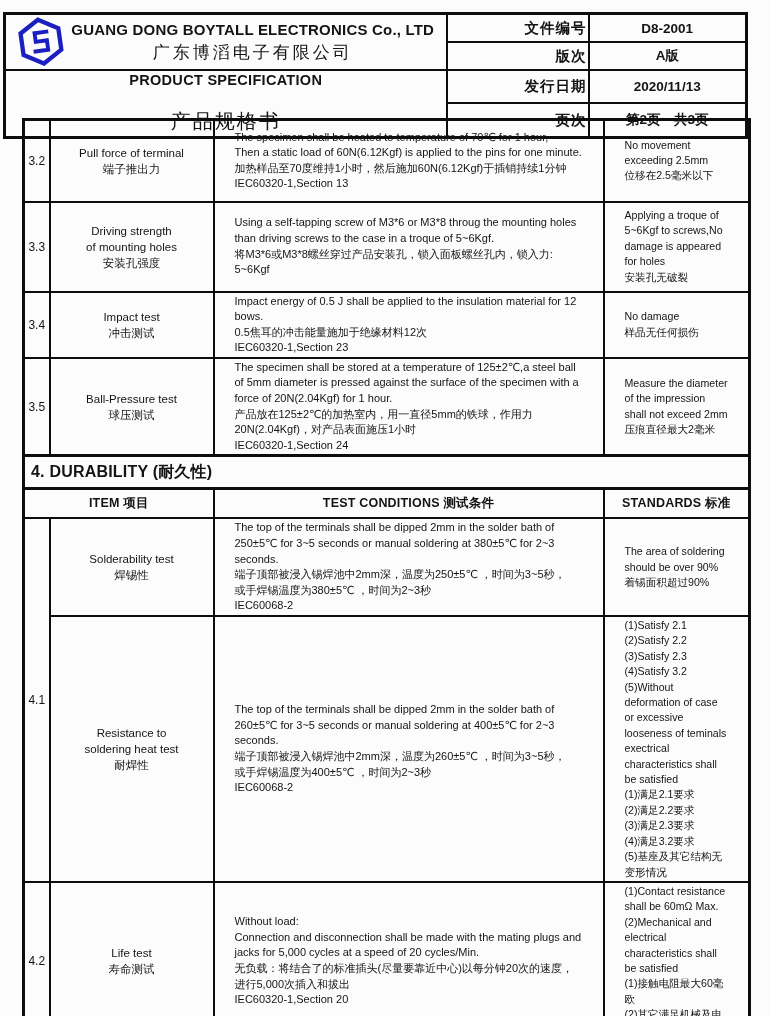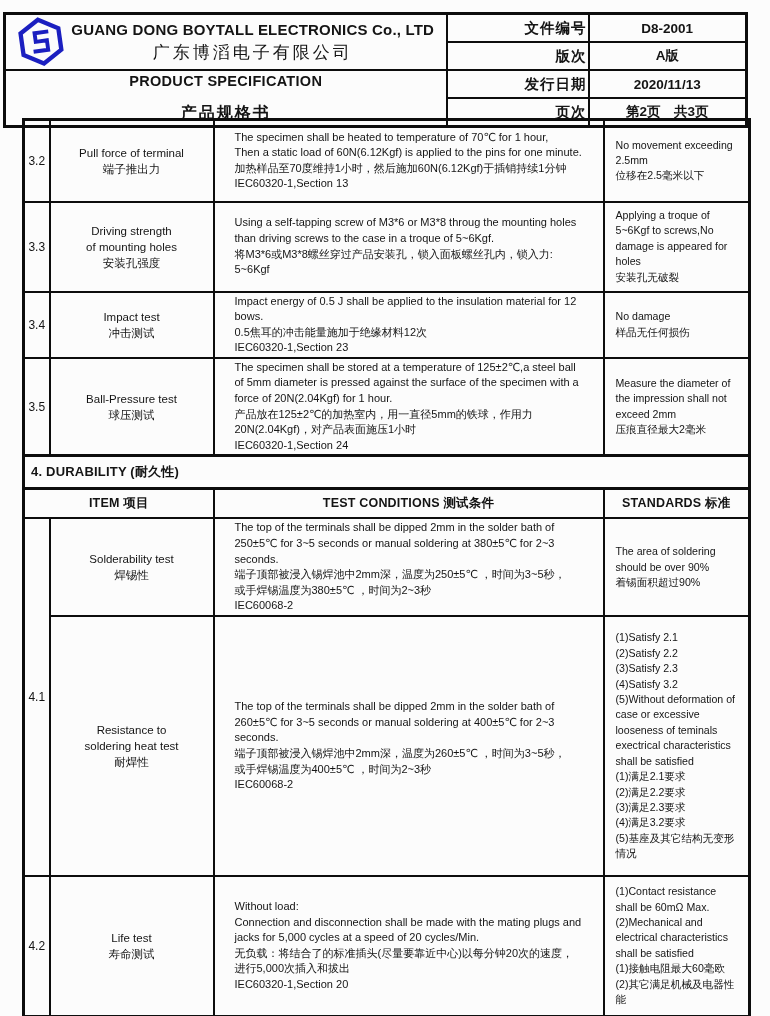--- a/index.html
+++ b/index.html
@@ -23,21 +23,21 @@
   .company-cell{height:51px;position:relative;vertical-align:middle;}
   .company-wrap{position:relative;text-align:center;padding:2px 4px 2px 58px;}
   .logo{
     position:absolute;left:8px;top:50%;transform:translateY(-50%);
     width:52px;height:52px;
   }
   .company-en{font-weight:bold;font-size:15px;letter-spacing:.2px;}
   .company-cn{font-weight:normal;font-size:17px;letter-spacing:3px;margin-top:3px;}
   .doctitle-cell{text-align:center;vertical-align:middle;}
   .doctitle-en{font-weight:bold;font-size:14.5px;letter-spacing:.3px;}
-  .doctitle-cn{font-weight:bold;font-size:16px;letter-spacing:2px;margin-top:14px;}
+  .doctitle-cn{font-weight:normal;font-size:20px;letter-spacing:2px;margin-top:20px;}
   .flabel{
     text-align:right;vertical-align:middle;
     font-weight:bold;font-size:14.5px;height:24px;letter-spacing:1px;padding-left:32px;
   }
   .fvalue{
     text-align:center;vertical-align:middle;
     font-weight:bold;font-size:13.5px;white-space:pre-wrap;
   }
 
   
@@ -57,25 +57,25 @@
   td.item{
     text-align:center;font-size:11.5px;line-height:16px;
     white-space:pre-wrap;padding:2px 3px;
   }
   td.cond{
     font-size:11px;line-height:15.6px;text-align:left;
     white-space:pre-wrap;padding:1px 20px;
   }
   td.std{
     font-size:10.6px;line-height:15.4px;text-align:left;
-    white-space:pre-wrap;padding:1px 11px;
+    white-space:pre-wrap;padding:1px 20px;
   }
   td.sec-title{
     border-top:3px solid #0d0d0d;border-bottom:3px solid #0d0d0d;
-    font-weight:bold;font-size:13px;text-align:left;padding:4px 6px;
+    font-weight:bold;font-size:16px;text-align:left;padding:4px 6px;
     letter-spacing:.2px;
   }
   td.colhead{
     text-align:center;font-weight:600;font-size:12.5px;height:25px;
     letter-spacing:.2px;
   }
 </style>
 </head>
 <body>
 

